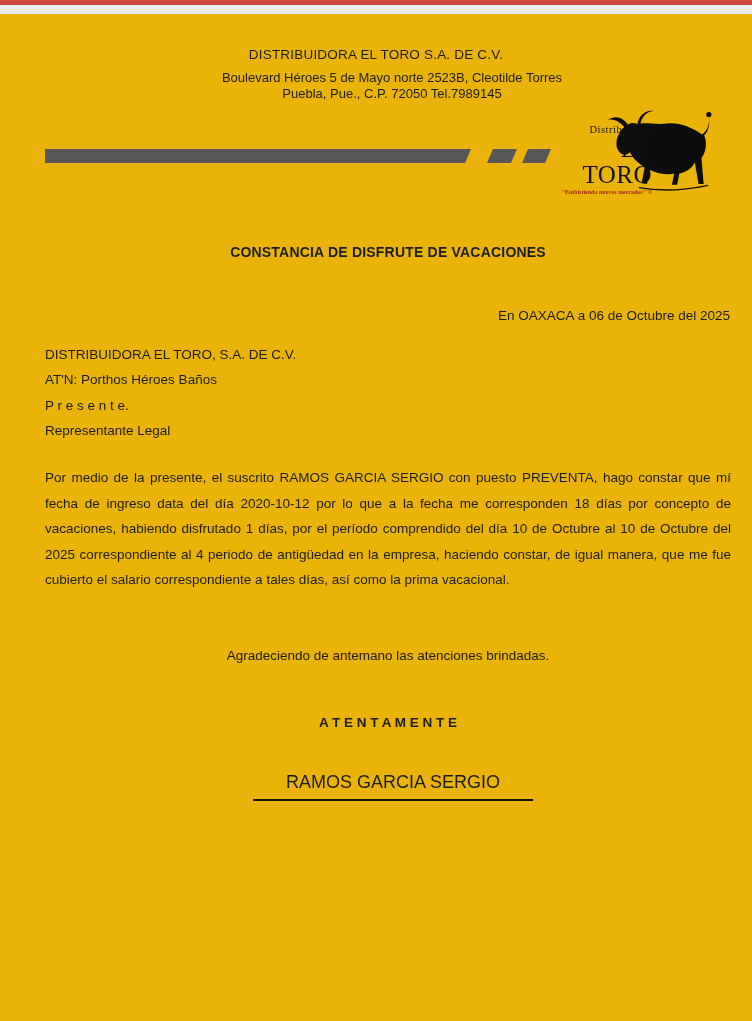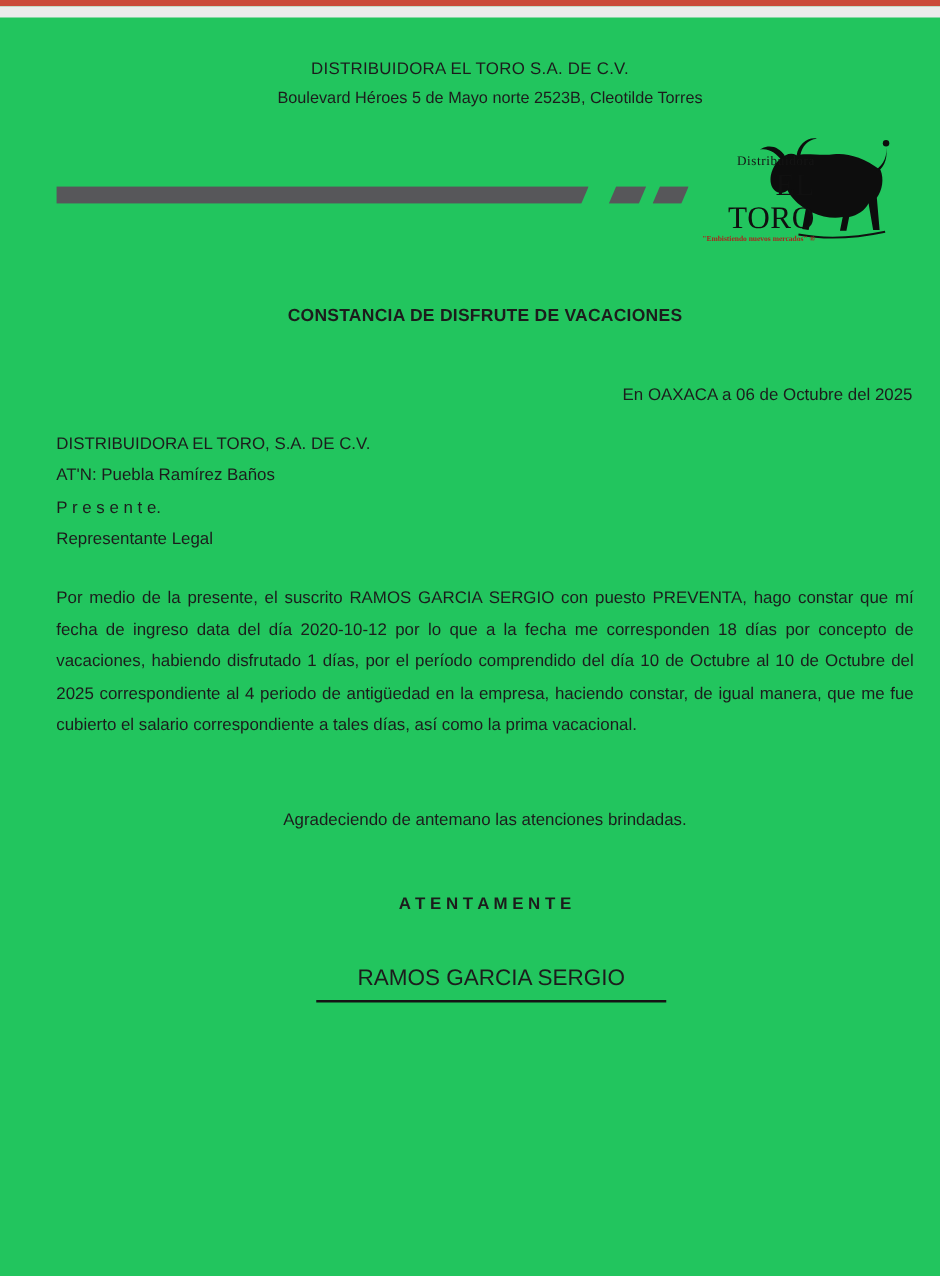--- a/index.html
+++ b/index.html
@@ -3,21 +3,21 @@
 <meta charset="utf-8">
 <style>
   * { margin: 0; padding: 0; box-sizing: border-box; }
   html, body { width: 752px; height: 1021px; background: #ffffff; }
   body {
     font-family: "Liberation Sans", "DejaVu Sans", sans-serif;
     color: #1c1c1c;
     position: relative;
     overflow: hidden;
   }
-  .page { position: absolute; inset: 0; background: #22c55e; }
+  .page { position: absolute; inset: 0; background: #eab308; }
 
   
   .top-red-bar   { position: absolute; left: 0; top: 0; width: 752px; height: 5px; background: #cb4a3a; }
   .top-gray-strip{ position: absolute; left: 0; top: 5px; width: 752px; height: 9px; background: #ececec; }
 
   
   .letterhead { position: absolute; left: 0; top: 46px; width: 752px; text-align: center; }
   .company    { font-size: 13.5px; line-height: 18px; margin-bottom: 6px; letter-spacing: 0.2px; }
   .addr       { font-size: 13px; line-height: 15.5px; padding-left: 32px; }
 
@@ -65,20 +65,21 @@
 <body>
 
 <div class="page">
 
   <div class="top-red-bar"></div>
   <div class="top-gray-strip"></div>
 
   <header class="letterhead">
     <div class="company">DISTRIBUIDORA EL TORO S.A. DE C.V.</div>
     <div class="addr">Boulevard Héroes 5 de Mayo norte 2523B, Cleotilde Torres</div>
+    <div class="addr">Puebla, Pue., C.P. 72050 Tel.7989145</div>
   </header>
 
   <div class="stripe">
     <div class="stripe-main"></div>
     <div class="stripe-chunk c1"></div>
     <div class="stripe-chunk c2"></div>
   </div>
 
   <div class="logo">
     <svg class="bull-svg" viewBox="0 0 160 130" xmlns="http://www.w3.org/2000/svg" aria-hidden="true">
@@ -114,21 +115,21 @@
       <div class="logo-tagline">"Embistiendo nuevos mercados" ®</div>
     </div>
   </div>
 
   <h1 class="doc-title">CONSTANCIA DE DISFRUTE DE VACACIONES</h1>
 
   <div class="dateline">En OAXACA a 06 de Octubre del 2025</div>
 
   <div class="recipient">
     <div>DISTRIBUIDORA EL TORO, S.A. DE C.V.</div>
-    <div>AT'N: Puebla Ramírez Baños</div>
+    <div>AT'N: Porthos Héroes Baños</div>
     <div>P r e s e n t e.</div>
     <div>Representante Legal</div>
   </div>
 
   <p class="body-text">Por medio de la presente, el suscrito RAMOS GARCIA SERGIO con puesto PREVENTA, hago constar que mí fecha de ingreso data del día 2020-10-12 por lo que a la fecha me corresponden 18 días por concepto de vacaciones, habiendo disfrutado 1 días, por el período comprendido del día 10 de Octubre al 10 de Octubre del 2025 correspondiente al 4 periodo de antigüedad en la empresa, haciendo constar, de igual manera, que me fue cubierto el salario correspondiente a tales días, así como la prima vacacional.</p>
 
   <div class="closing">Agradeciendo de antemano las atenciones brindadas.</div>
 
   <div class="signoff">A T E N T A M E N T E</div>
 

